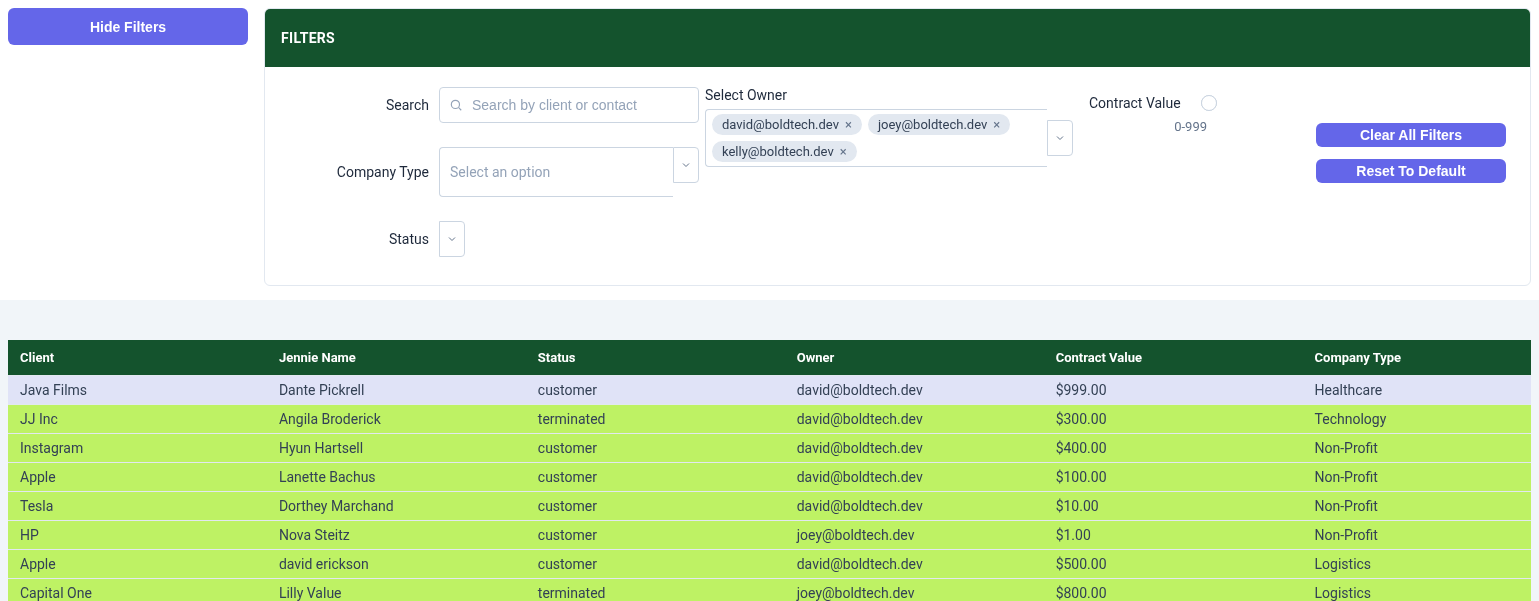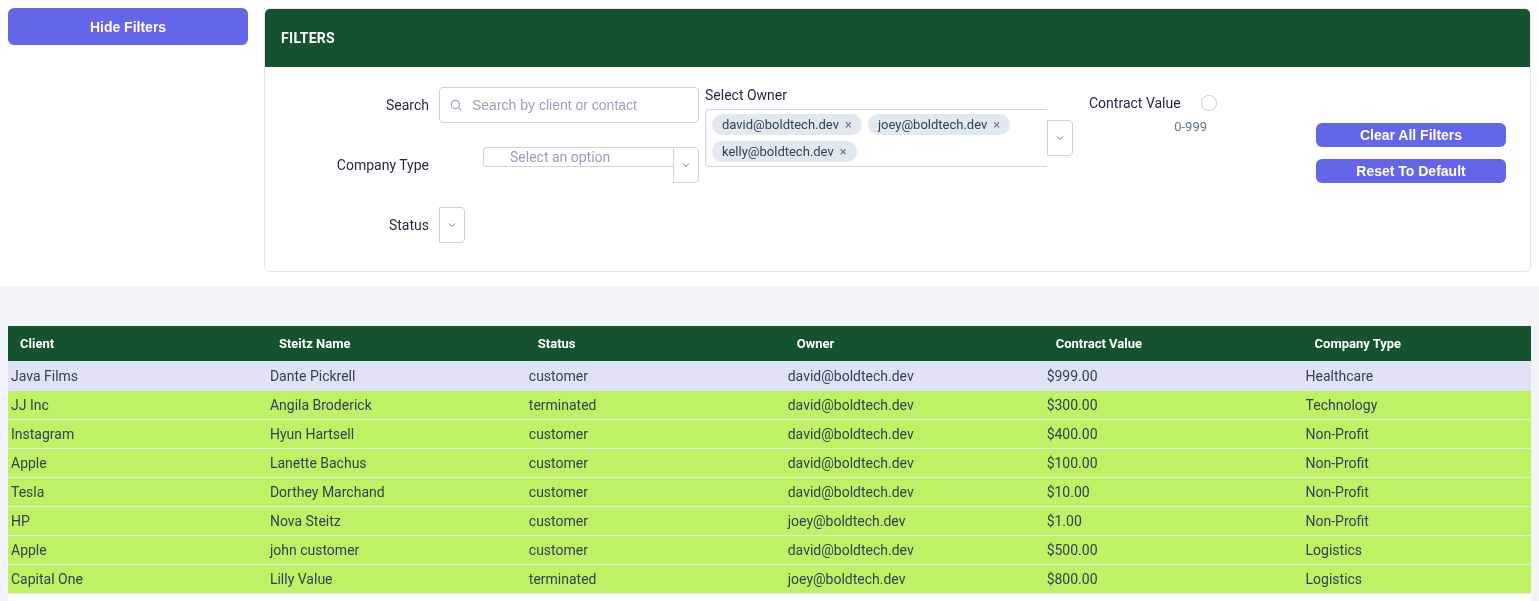--- a/index.html
+++ b/index.html
@@ -108,29 +108,28 @@
     position: absolute;
     left: 10px; top: 50%; transform: translateY(-50%);
     width: 14px; height: 14px;
     color: #94a3b8;
   }
   .select-wrap {
     display:flex; flex:1;
   }
   .select-main {
     flex:1;
-    height:20px;
+    height:50px;
     border:1px solid #cbd5e1;
     border-right:none;
     border-radius:4px 0 0 4px;
-    padding:0 26px;
+    padding:0 10px;
     display:flex; align-items:center;
     color:#94a3b8;
     background:#fff;
-    margin-left:44px;
   }
   .select-main.has-value { color:#334155; }
   .select-caret {
     width:26px; height:36px;
     border:1px solid #cbd5e1;
     border-radius:0 4px 4px 0;
     display:flex; align-items:center; justify-content:center;
     background:#fff;
     color:#64748b;
     cursor:pointer;
@@ -229,21 +228,21 @@
   }
   table.grid thead th {
     background:#14532d;
     color:#fff;
     font-weight:700;
     font-size:13px;
     text-align:left;
     padding:10px 12px;
   }
   table.grid tbody td {
-    padding:6px 3px;
+    padding:6px 12px;
     border-top:1px solid #e2e8f0;
     font-size:14px;
     color:#334155;
     white-space:nowrap;
     overflow:hidden;
     text-overflow:ellipsis;
   }
   table.grid tbody tr.selected td {
     background:#e0e3f7;
   }
@@ -397,21 +396,21 @@
       <col style="width:17%">
         <col style="width:17%">
         <col style="width:17%">
         <col style="width:17%">
         <col style="width:17%">
         <col style="width:15%">
     </colgroup>
     <thead>
       <tr id="thead-row">
           <th>Client</th>
-          <th>Steitz Name</th>
+          <th>Jennie Name</th>
           <th>Status</th>
           <th>Owner</th>
           <th>Contract Value</th>
           <th>Company Type</th>
         </tr>
     </thead>
     <tbody id="tbody">
         <tr class="selected">
           <td>Java Films</td>
           <td>Dante Pickrell</td>
@@ -455,21 +454,21 @@
         <tr>
           <td>HP</td>
           <td>Nova Steitz</td>
           <td>customer</td>
           <td>joey@boldtech.dev</td>
           <td>$1.00</td>
           <td>Non-Profit</td>
         </tr>
         <tr>
           <td>Apple</td>
-          <td>john customer</td>
+          <td>david erickson</td>
           <td>customer</td>
           <td>david@boldtech.dev</td>
           <td>$500.00</td>
           <td>Logistics</td>
         </tr>
         <tr>
           <td>Capital One</td>
           <td>Lilly Value</td>
           <td>terminated</td>
           <td>joey@boldtech.dev</td>

